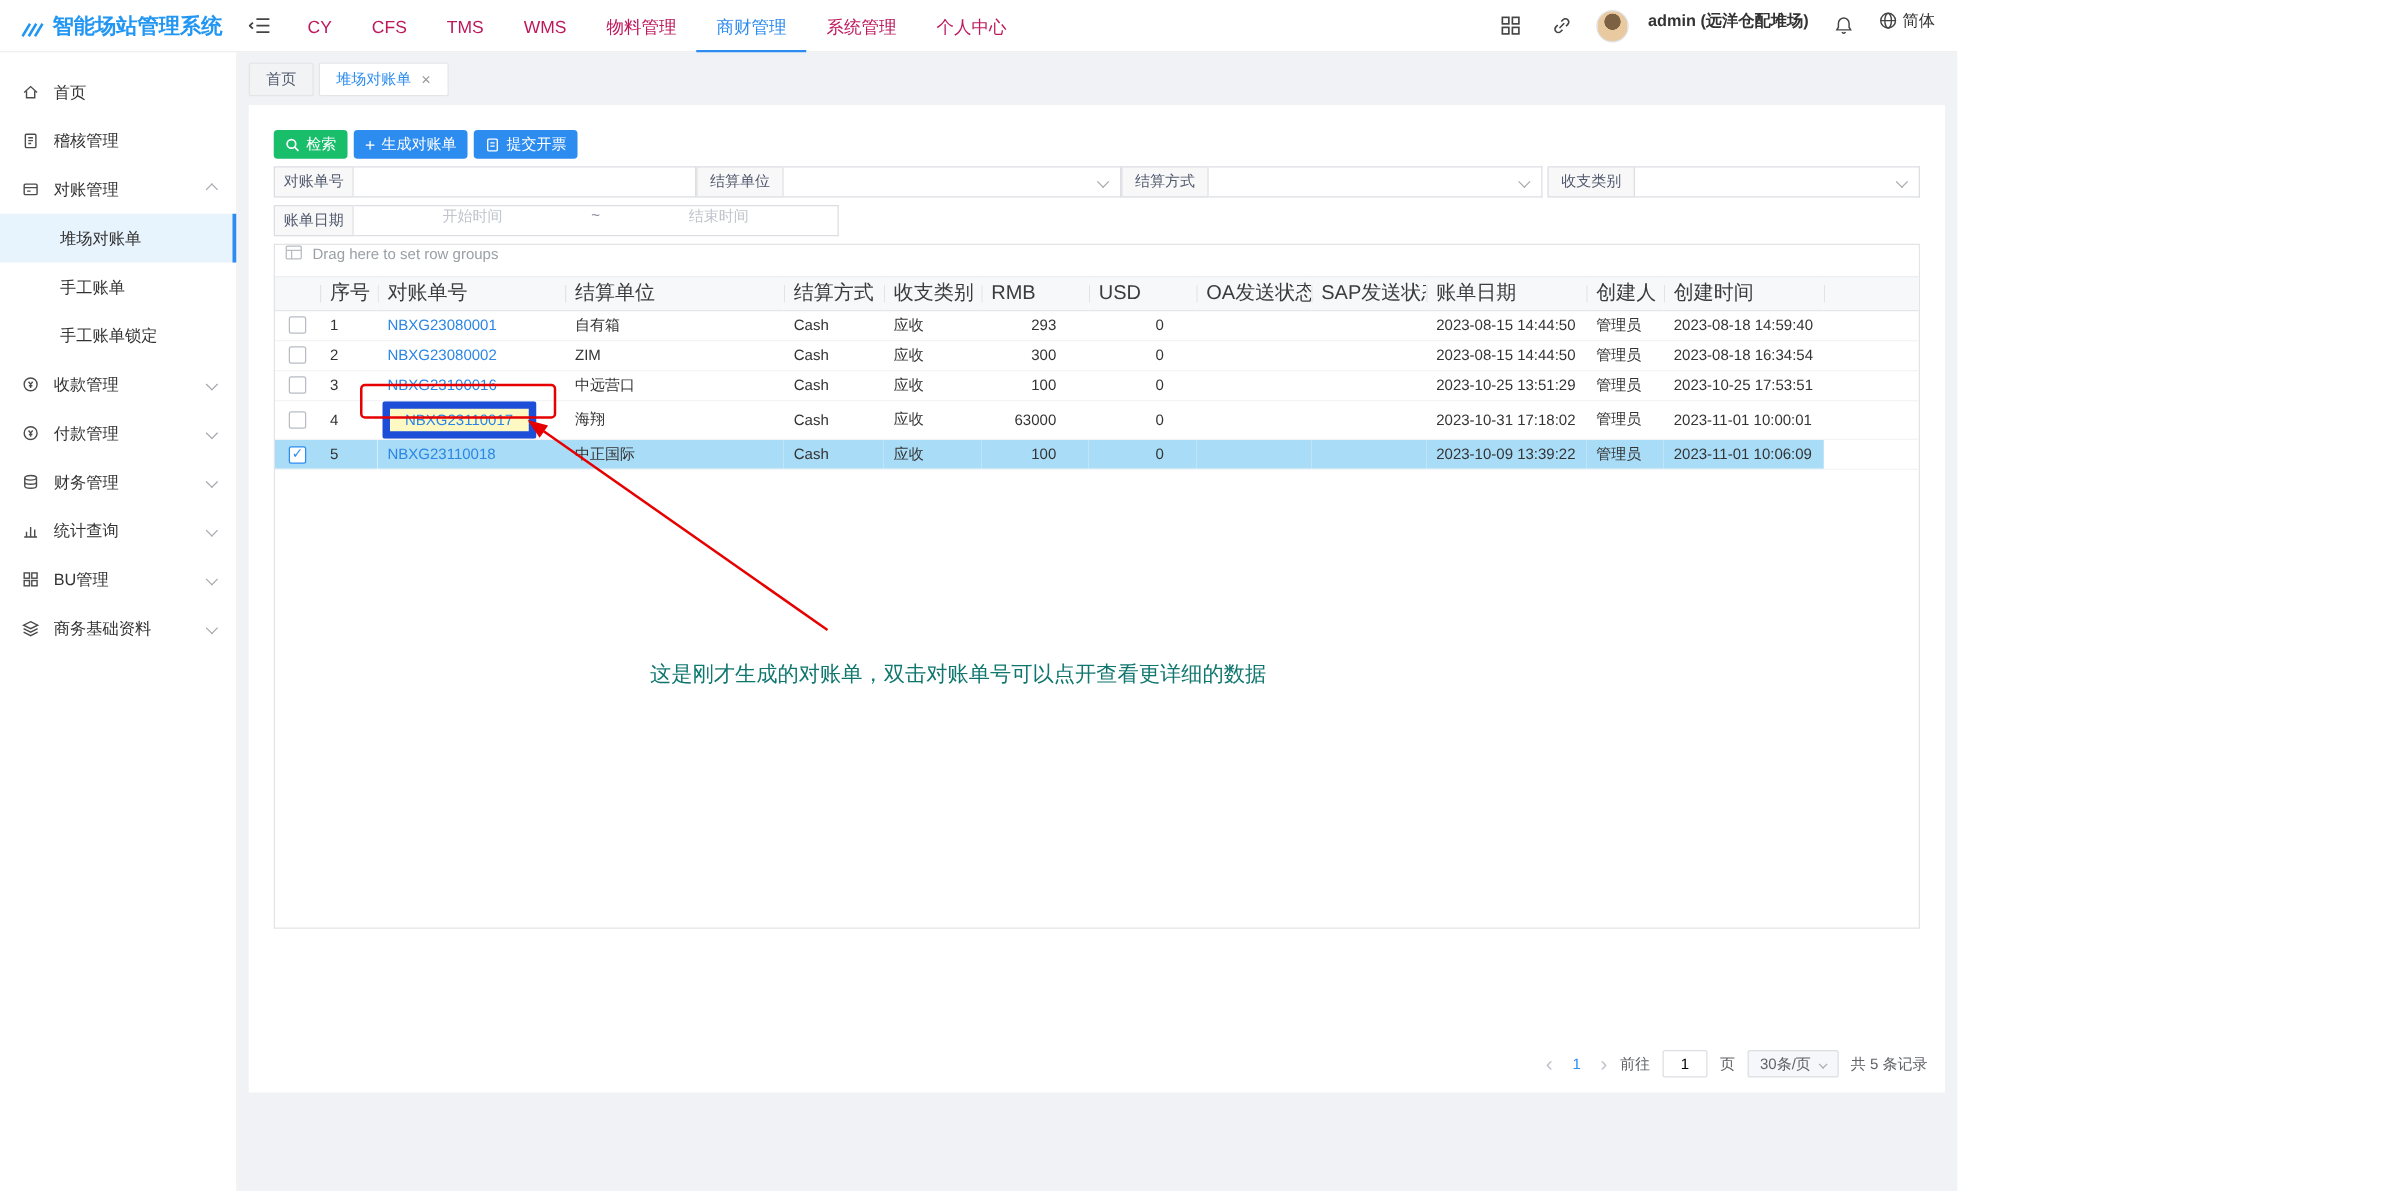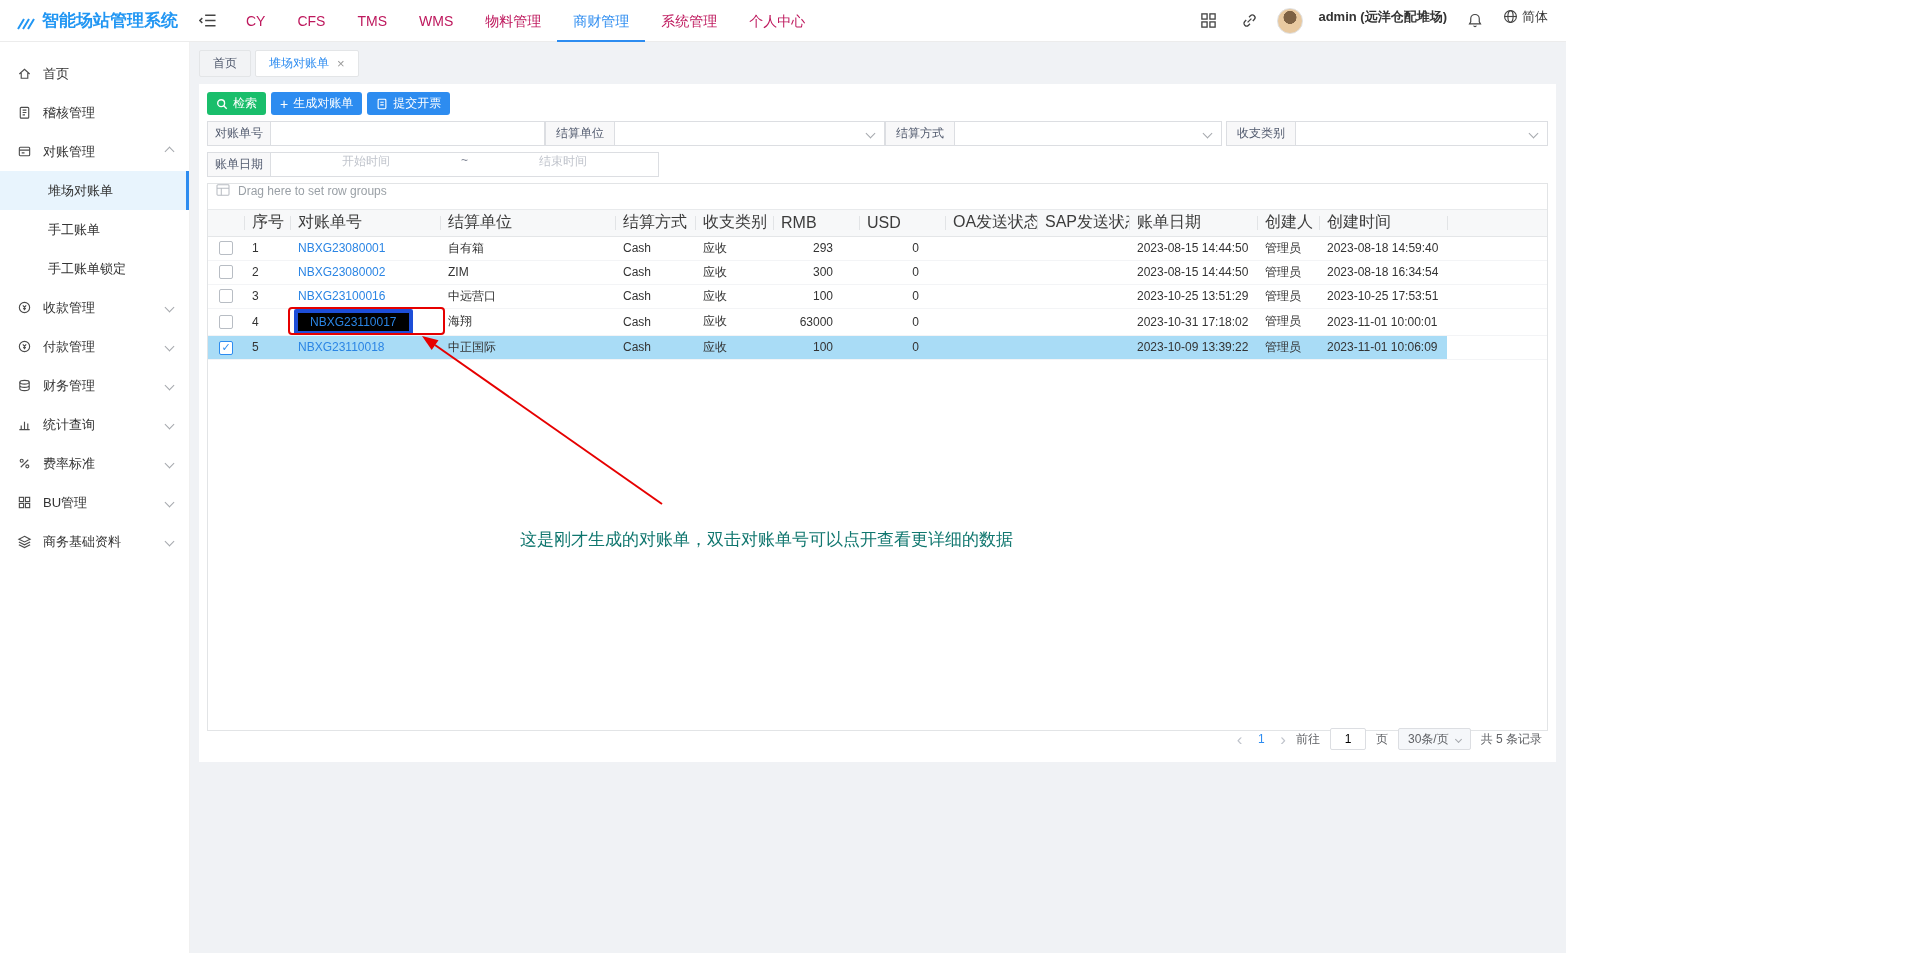--- a/index.html
+++ b/index.html
@@ -30,21 +30,21 @@
 
   .main{flex:1;background:#f0f2f5;position:relative;padding:8px 10px 0 9px;min-width:0}
 
   
   .tabs{display:flex;gap:4px;height:27px}
   .tab{display:flex;align-items:center;gap:8px;padding:0 13px;background:#f2f3f5;border:1px solid #e3e5e7;font-size:12px;color:#515a6e;cursor:pointer;border-radius:2px}
   .tab.active{background:#fff;color:#2d8cf0}
   .tab-close{color:#999;font-size:13px;line-height:1;cursor:pointer}
 
   
-  .panel{margin-top:7px;background:#fff;height:678px;padding:8px;position:relative}
+  .panel{margin-top:7px;background:#fff;height:790px;padding:20px;position:relative}
   .toolbar{display:flex;gap:5px}
   .btn{display:inline-flex;align-items:center;gap:5px;height:23px;padding:0 9px;border:none;border-radius:3px;font-size:12px;color:#fff;cursor:pointer;font-family:inherit;white-space:nowrap}
   .btn.green{background:#19be6b}
   .btn.blue{background:#2d8cf0}
   .plus{font-size:14px;line-height:1}
 
   
   .frow{display:flex;margin-top:6px}
   .fgroup{display:flex}
   .fgroup.g4{margin-left:4px;flex:1}
@@ -63,21 +63,21 @@
 
   
   .grid-box{margin-top:6px;border:1px solid #e2e4e6;height:548px;overflow:hidden;background:#fff}
   .group-bar{height:26px;display:flex;align-items:flex-start;gap:8px;padding:0 8px;font-size:12px;color:#9aa0a6;border-bottom:1px solid #e8eaec;background:#fff}
   table{width:100%;border-collapse:collapse;table-layout:fixed}
   thead th{height:26px;background:#f7f8f9;font-size:16px;color:#3c3c3c;font-weight:400;text-align:left;padding:0 8px;border-bottom:1px solid #e4e6e8;position:relative;white-space:nowrap;overflow:hidden}
   thead th + th:before{content:"";position:absolute;left:0;top:6px;bottom:6px;width:1px;background:#e2e4e6}
   tbody td{height:24px;font-size:12px;color:#333;padding:0 8px;border-bottom:1px solid #f3f4f6;white-space:nowrap;overflow:hidden}
   td.num{text-align:right;padding-right:26px}
   .bill-link{color:#2b85e4;cursor:pointer}
-  .bill-link.editing{display:inline-block;background:#000000;border:4px solid #1d4ed8;border-radius:2px;padding:2px 12px;margin-left:-4px;line-height:1.2}
+  .bill-link.editing{display:inline-block;background:#fef9c3;border:6px solid #1d4ed8;border-radius:2px;padding:2px 12px;margin-left:-4px;line-height:1.2}
   tr.selected td:not(.c-fill){background:#a9dcf6}
   td.c-check{text-align:center}
   .cb{width:14px;height:14px;border:1px solid #b8bdc4;border-radius:2px;background:#fff;display:inline-flex;align-items:center;justify-content:center;font-size:11px;color:#2d8cf0;line-height:1;cursor:pointer;vertical-align:middle}
   .cb.checked{border-color:#2d8cf0;font-weight:bold}
 
   
   .pagination{position:absolute;right:14px;bottom:12px;display:flex;align-items:center;gap:10px;font-size:12px;color:#606266}
   .pg-arrow{color:#c0c4cc;font-size:17px;line-height:1;cursor:pointer}
   .pg-num{color:#2d8cf0;min-width:18px;text-align:center;cursor:pointer}
   .pg-input{width:36px;height:22px;border:1px solid #dcdee2;border-radius:2px;text-align:center;font-size:12px;outline:none;font-family:inherit}
@@ -227,31 +227,20 @@
             <svg width="15" height="15" viewBox="0 0 16 16" fill="none" stroke="currentColor" stroke-width="1.2">
               <path d="M2.5 13.5h11M4.5 13V9M8 13V5M11.5 13V7"></path>
             </svg>
           </span>
         <span>统计查询</span>
         <span class="chev"></span>
       </div>
       <div class="side-item">
         <span class="sicon">
             <svg width="15" height="15" viewBox="0 0 16 16" fill="none" stroke="currentColor" stroke-width="1.2">
-              <path d="M4 12l8-8"></path>
-              <circle cx="5" cy="5" r="1.6"></circle>
-              <circle cx="11" cy="11" r="1.6"></circle>
-            </svg>
-          </span>
-        <span>费率标准</span>
-        <span class="chev"></span>
-      </div>
-      <div class="side-item">
-        <span class="sicon">
-            <svg width="15" height="15" viewBox="0 0 16 16" fill="none" stroke="currentColor" stroke-width="1.2">
               <rect x="2.5" y="2.5" width="4.5" height="4.5"></rect>
               <rect x="9" y="2.5" width="4.5" height="4.5"></rect>
               <rect x="2.5" y="9" width="4.5" height="4.5"></rect>
               <rect x="9" y="9" width="4.5" height="4.5"></rect>
             </svg>
           </span>
         <span>BU管理</span>
         <span class="chev"></span>
       </div>
       <div class="side-item">

